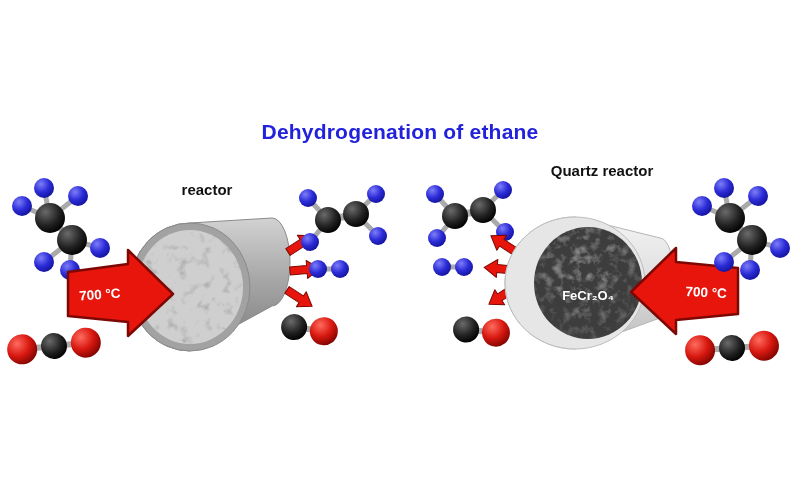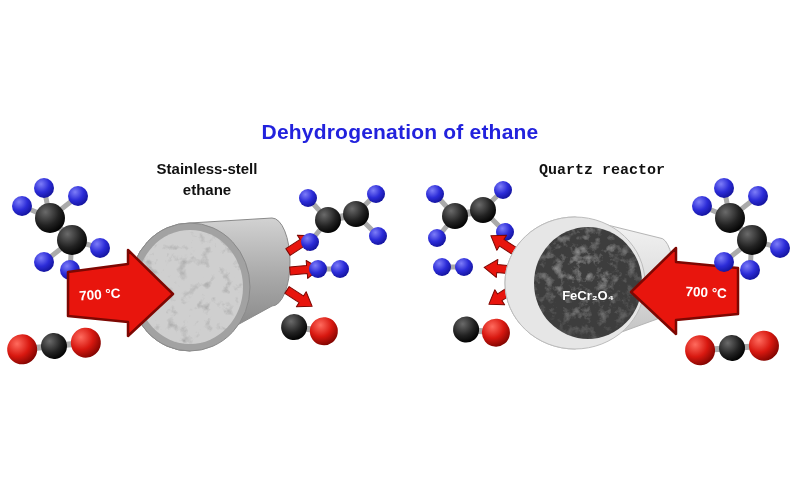--- a/index.html
+++ b/index.html
@@ -18,41 +18,41 @@
   }
   .title{
     position:absolute;top:120px;left:0;width:800px;text-align:center;
     color:var(--title-blue);font-size:21px;font-weight:bold;letter-spacing:.2px;
   }
   .reactor-label{
     position:absolute;text-align:center;color:var(--label-black);
     font-size:15px;font-weight:bold;line-height:1.4;
   }
   .reactor-label.left{left:122px;top:158px;width:170px;}
-  .reactor-label.right{left:512px;top:160px;width:180px;font-family:Liberation Mono, monospace;}
+  .reactor-label.right{left:512px;top:160px;width:180px;}
   svg{position:absolute;left:0;top:0;}
   .bond{stroke:var(--bond-gray);stroke-linecap:round;}
   .bond.cc{stroke-width:6px;}
   .bond.ch{stroke-width:5px;}
   .bond.dbl{stroke-width:7px;}
   .big-arrow{fill:var(--arrow-red);stroke:var(--arrow-red-dark);stroke-width:2.5;stroke-linejoin:round;}
   .small-arrow{fill:var(--arrow-red);stroke:var(--arrow-red-dark);stroke-width:1;stroke-linejoin:round;}
   .arrow-text{fill:#ffffff;font-family:"Liberation Sans",sans-serif;font-size:13.5px;font-weight:bold;text-anchor:middle;}
   .catalyst-text{fill:#ffffff;font-family:"Liberation Sans",sans-serif;font-size:13px;font-weight:bold;text-anchor:middle;}
 </style>
 </head>
 <body>
 
 <div class="figure">
 
   <div class="title">Dehydrogenation of ethane</div>
 
   <div class="reactor-label left">
-    <span>Stainless-stell</span><br>
-    <span>ethane</span>
+    <br>
+    <span>reactor</span>
   </div>
 
   <div class="reactor-label right">
     <span>Quartz reactor</span><br>
   </div>
 
   <svg width="800" height="500" viewBox="0 0 800 500">
     <defs>
       <radialGradient id="gradH" cx="35%" cy="30%" r="75%">
         <stop offset="0%" stop-color="#7d7df8"></stop>

